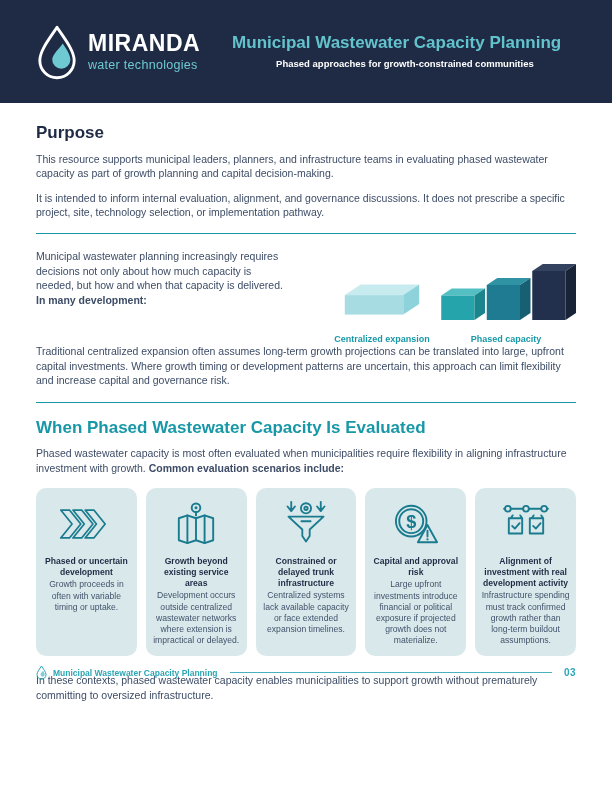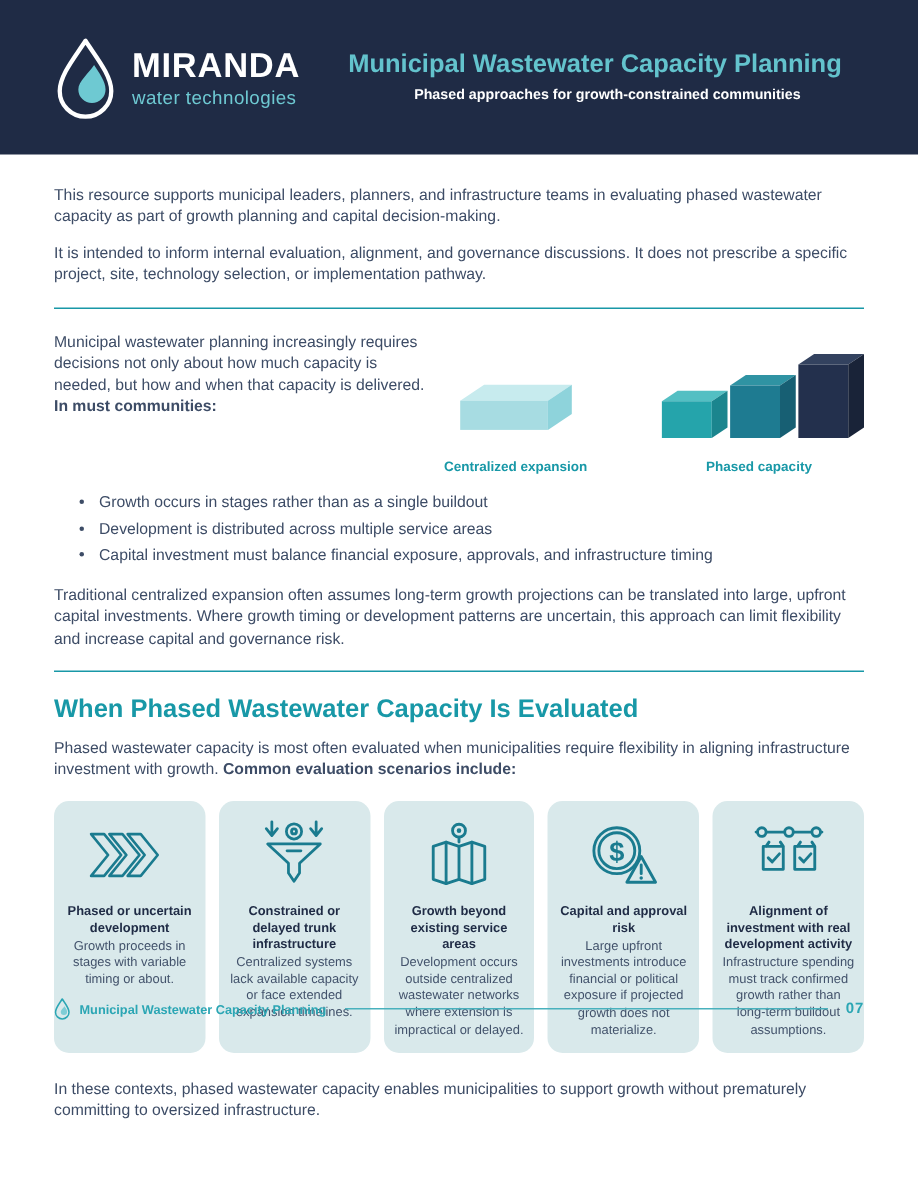--- a/index.html
+++ b/index.html
@@ -30,21 +30,21 @@
   h2.navy{color:#1f2b45;}
   h2.teal{color:#1898a7;}
   p{margin:0 0 10px;font-size:10.5px;line-height:1.38;color:#3d4c66;}
   .b{font-weight:bold;}
   hr.rule{border:none;border-top:1.4px solid #1898a7;margin:14px 0 0;}
   .section{margin-top:15px;}
 
   
   .pc-row{display:flex;align-items:flex-start;}
   .pc-text{width:47%;}
-  .pc-diagram{flex:1;display:flex;justify-content:space-between;align-items:flex-end;padding-top:8px;}
+  .pc-diagram{flex:1;display:flex;justify-content:flex-end;align-items:flex-end;padding-top:8px;}
   .diagram-group{text-align:center;}
   .diagram-label{font-size:9px;font-weight:bold;color:#1898a7;margin-top:7px;}
 
   ul.bullets{margin:12px 0 12px;padding-left:30px;}
   ul.bullets li{font-size:10.5px;line-height:1.4;margin-bottom:3px;color:#3d4c66;}
 
   
   .cards{display:flex;gap:9px;margin-top:13px;}
   .card{
     background:#d9e9eb;border-radius:10px;flex:1;
@@ -86,32 +86,33 @@
     </div>
     <div class="head-titles">
       <div class="doc-title">Municipal Wastewater Capacity Planning</div>
       <div class="doc-subtitle">Phased approaches for growth-constrained communities</div>
     </div>
   </div>
 
   <div class="content">
 
     <div>
+      <h2 class="navy">Purpose</h2>
       <p>This resource supports municipal leaders, planners, and infrastructure teams in evaluating phased wastewater capacity as part of growth planning and capital decision-making.</p>
       <p>It is intended to inform internal evaluation, alignment, and governance discussions. It does not prescribe a specific project, site, technology selection, or implementation pathway.</p>
     </div>
 
     <hr class="rule">
 
     <div class="section">
 
       <div class="pc-row">
         <div class="pc-text">
           <p style="margin-bottom:0;">
-            <span>Municipal wastewater planning increasingly requires decisions not only about how much capacity is needed, but how and when that capacity is delivered. </span><span class="b">In must communities:</span>
+            <span>Municipal wastewater planning increasingly requires decisions not only about how much capacity is needed, but how and when that capacity is delivered. </span><span class="b">In many development:</span>
           </p>
         </div>
 
         <div class="pc-diagram">
           <div class="diagram-group">
             <svg width="108" height="62" viewBox="0 0 120 70">
               <polygon points="18,34 36,22 102,22 84,34" fill="#c7ebee"></polygon>
               <rect x="18" y="34" width="66" height="22" fill="#a7dce2"></rect>
               <polygon points="84,34 102,22 102,44 84,56" fill="#8ed3db"></polygon>
             </svg>
@@ -127,25 +128,20 @@
               <polygon points="96,32 108,24 108,64 96,72" fill="#175f73"></polygon>
               <polygon points="110,16 122,8 160,8 148,16" fill="#33425f"></polygon>
               <rect x="110" y="16" width="38" height="56" fill="#23304d"></rect>
               <polygon points="148,16 160,8 160,64 148,72" fill="#192338"></polygon>
             </svg>
             <div class="diagram-label">Phased capacity</div>
           </div>
         </div>
       </div>
 
-      <ul class="bullets">
-        <li>Growth occurs in stages rather than as a single buildout</li>
-        <li>Development is distributed across multiple service areas</li>
-        <li>Capital investment must balance financial exposure, approvals, and infrastructure timing</li>
-      </ul>
 
       <p>Traditional centralized expansion often assumes long-term growth projections can be translated into large, upfront capital investments. Where growth timing or development patterns are uncertain, this approach can limit flexibility and increase capital and governance risk.</p>
     </div>
 
     <hr class="rule">
 
     <div class="section">
       <h2 class="teal">When Phased Wastewater Capacity Is Evaluated</h2>
       <p>
         <span>Phased wastewater capacity is most often evaluated when municipalities require flexibility in aligning infrastructure investment with growth. </span><span class="b">Common evaluation scenarios include:</span>
@@ -155,50 +151,50 @@
 
         <div class="card">
           <div class="card-icon">
             <svg width="54" height="32" viewBox="0 0 62 36">
               <path class="ic" d="M2 2 h10 l13 16 l-13 16 h-10 l13 -16 Z"></path>
               <path class="ic" d="M16 2 h10 l13 16 l-13 16 h-10 l13 -16 Z"></path>
               <path class="ic" d="M30 2 h10 l13 16 l-13 16 h-10 l13 -16 Z"></path>
             </svg>
           </div>
           <div class="card-title">Phased or uncertain development</div>
-          <div class="card-body">Growth proceeds in stages with variable timing or about.</div>
+          <div class="card-body">Growth proceeds in often with variable timing or uptake.</div>
+        </div>
+
+        <div class="card">
+          <div class="card-icon">
+            <svg width="42" height="44" viewBox="0 0 44 46">
+              <circle class="ic" cx="22" cy="6" r="4.5"></circle>
+              <circle cx="22" cy="6" r="1.6" fill="#1a7b8f" stroke="none"></circle>
+              <path class="ic" d="M22 10.5 L22 14"></path>
+              <path class="ic" d="M4 17 L13 14 L22 17 L31 14 L40 17 L40 40 L31 43 L22 40 L13 43 L4 40 Z"></path>
+              <path class="ic" d="M13 14 V43 M22 17 V40 M31 14 V43"></path>
+            </svg>
+          </div>
+          <div class="card-title">Growth beyond existing service areas</div>
+          <div class="card-body">Development occurs outside centralized wastewater networks where extension is impractical or delayed.</div>
         </div>
 
         <div class="card">
           <div class="card-icon">
             <svg width="46" height="48" viewBox="0 0 48 52">
               <path class="ic" d="M8 2 v8 M4 7 l4 5 l4 -5"></path>
               <path class="ic" d="M40 2 v8 M36 7 l4 5 l4 -5"></path>
               <circle class="ic" cx="24" cy="9" r="5.5"></circle>
               <circle class="ic" cx="24" cy="9" r="1.8"></circle>
               <path class="ic" d="M5 18 H43 L28 32 V39 L24 45 L20 39 V32 Z"></path>
               <path class="ic" d="M19 23 H29"></path>
             </svg>
           </div>
           <div class="card-title">Constrained or delayed trunk infrastructure</div>
           <div class="card-body">Centralized systems lack available capacity or face extended expansion timelines.</div>
-        </div>
-
-        <div class="card">
-          <div class="card-icon">
-            <svg width="42" height="44" viewBox="0 0 44 46">
-              <circle class="ic" cx="22" cy="6" r="4.5"></circle>
-              <circle cx="22" cy="6" r="1.6" fill="#1a7b8f" stroke="none"></circle>
-              <path class="ic" d="M22 10.5 L22 14"></path>
-              <path class="ic" d="M4 17 L13 14 L22 17 L31 14 L40 17 L40 40 L31 43 L22 40 L13 43 L4 40 Z"></path>
-              <path class="ic" d="M13 14 V43 M22 17 V40 M31 14 V43"></path>
-            </svg>
-          </div>
-          <div class="card-title">Growth beyond existing service areas</div>
-          <div class="card-body">Development occurs outside centralized wastewater networks where extension is impractical or delayed.</div>
         </div>
 
         <div class="card">
           <div class="card-icon">
             <svg width="48" height="44" viewBox="0 0 50 46">
               <circle class="ic" cx="20" cy="20" r="16"></circle>
               <circle class="ic" cx="20" cy="20" r="12.5"></circle>
               <text x="20" y="27" font-size="19" font-weight="bold" fill="#1a7b8f" text-anchor="middle" font-family="Liberation Sans, sans-serif">$</text>
               <path d="M37 24 L47 42 H27 Z" fill="#d9e9eb" stroke="#1a7b8f" stroke-width="2" stroke-linejoin="round"></path>
               <path class="ic" d="M37 30 V36"></path>
@@ -232,16 +228,16 @@
     </div>
   </div>
 
   <div class="footer">
     <svg width="11" height="15" viewBox="0 0 44 58">
       <path d="M22 3 C15 14, 4 27, 4 38 a18 18 0 0 0 36 0 C40 27, 29 14, 22 3 Z" stroke="#2ba6b4" stroke-width="4" fill="none" stroke-linejoin="round"></path>
       <path d="M28 22 C24.5 27, 18 32, 18 37 a8.5 8.5 0 0 0 17 0 C35 32, 31.5 27, 28 22 Z" fill="#7fcdd6"></path>
     </svg>
     <span class="footer-label">Municipal Wastewater Capacity Planning</span>
     <span class="footer-line"></span>
-    <span class="footer-page">07</span>
+    <span class="footer-page">03</span>
   </div>
 
 </div>
 
 </body></html>

